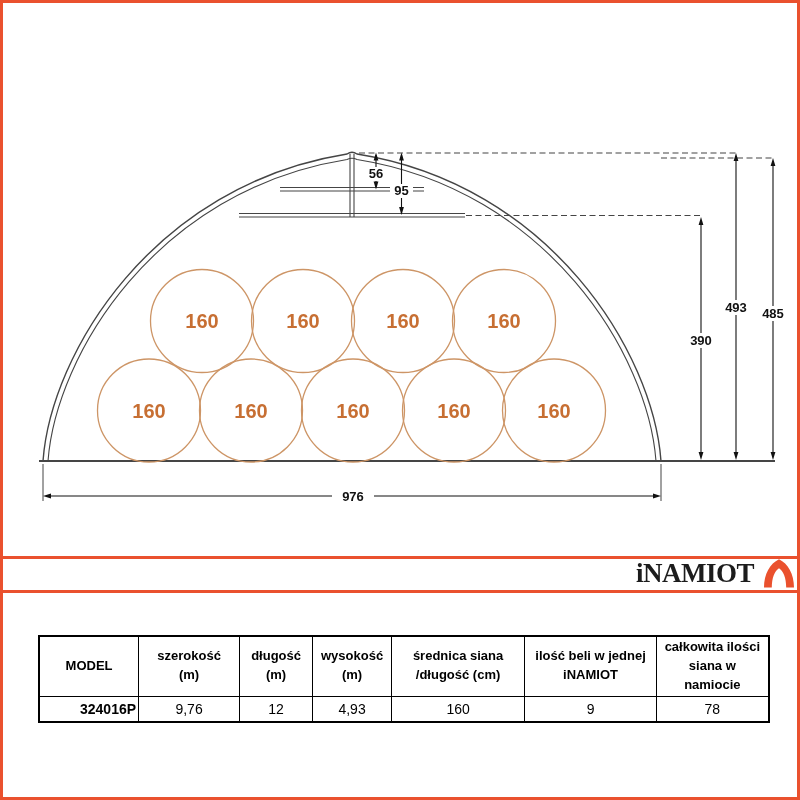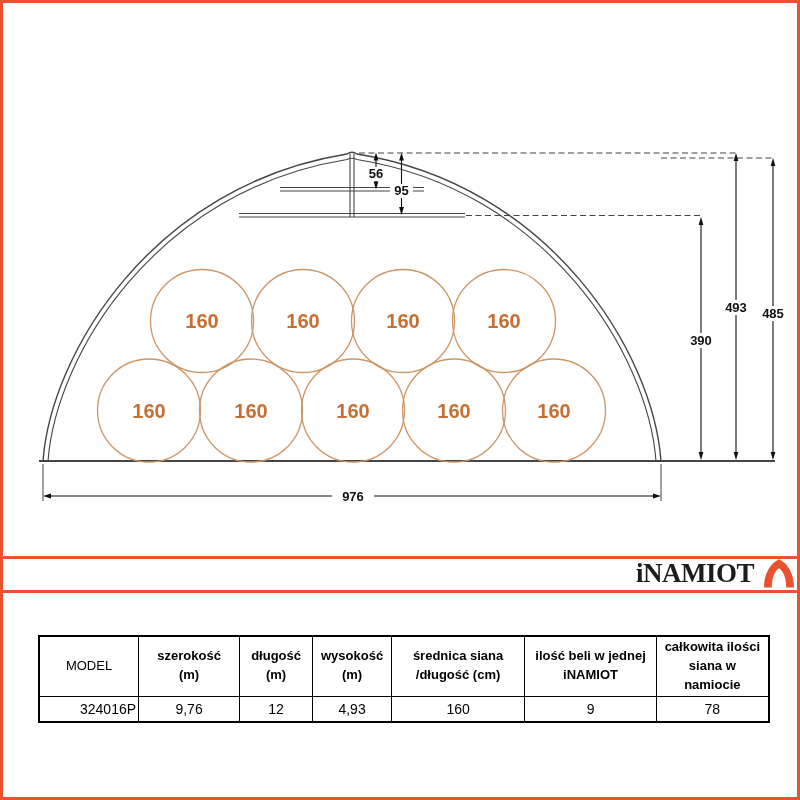--- a/index.html
+++ b/index.html
@@ -39,23 +39,23 @@
     border:2px solid #000;
     font-family:"Liberation Sans","DejaVu Sans",sans-serif;
     color:#000;
   }
   .data-table td{
     border:1px solid #000;
     text-align:center;vertical-align:middle;
     padding:1px 2px;
   }
   .data-table .hcell{font-size:13px;line-height:1.45;font-weight:bold;height:42px;}
-  .data-table .hcell.bold{font-weight:normal;}
+  .data-table .hcell.bold{font-weight:bold;}
   .data-table .dcell{font-size:14px;height:22px;}
-  .data-table .dcell.bold{font-weight:normal;padding-left:40px;}
+  .data-table .dcell.bold{font-weight:bold;padding-left:40px;}
   .hline:empty{display:none;}
 </style>
 </head>
 <body>
 
 <div class="page">
 
 
   <svg class="diagram-svg" width="800" height="545" viewBox="0 0 800 545">
 

